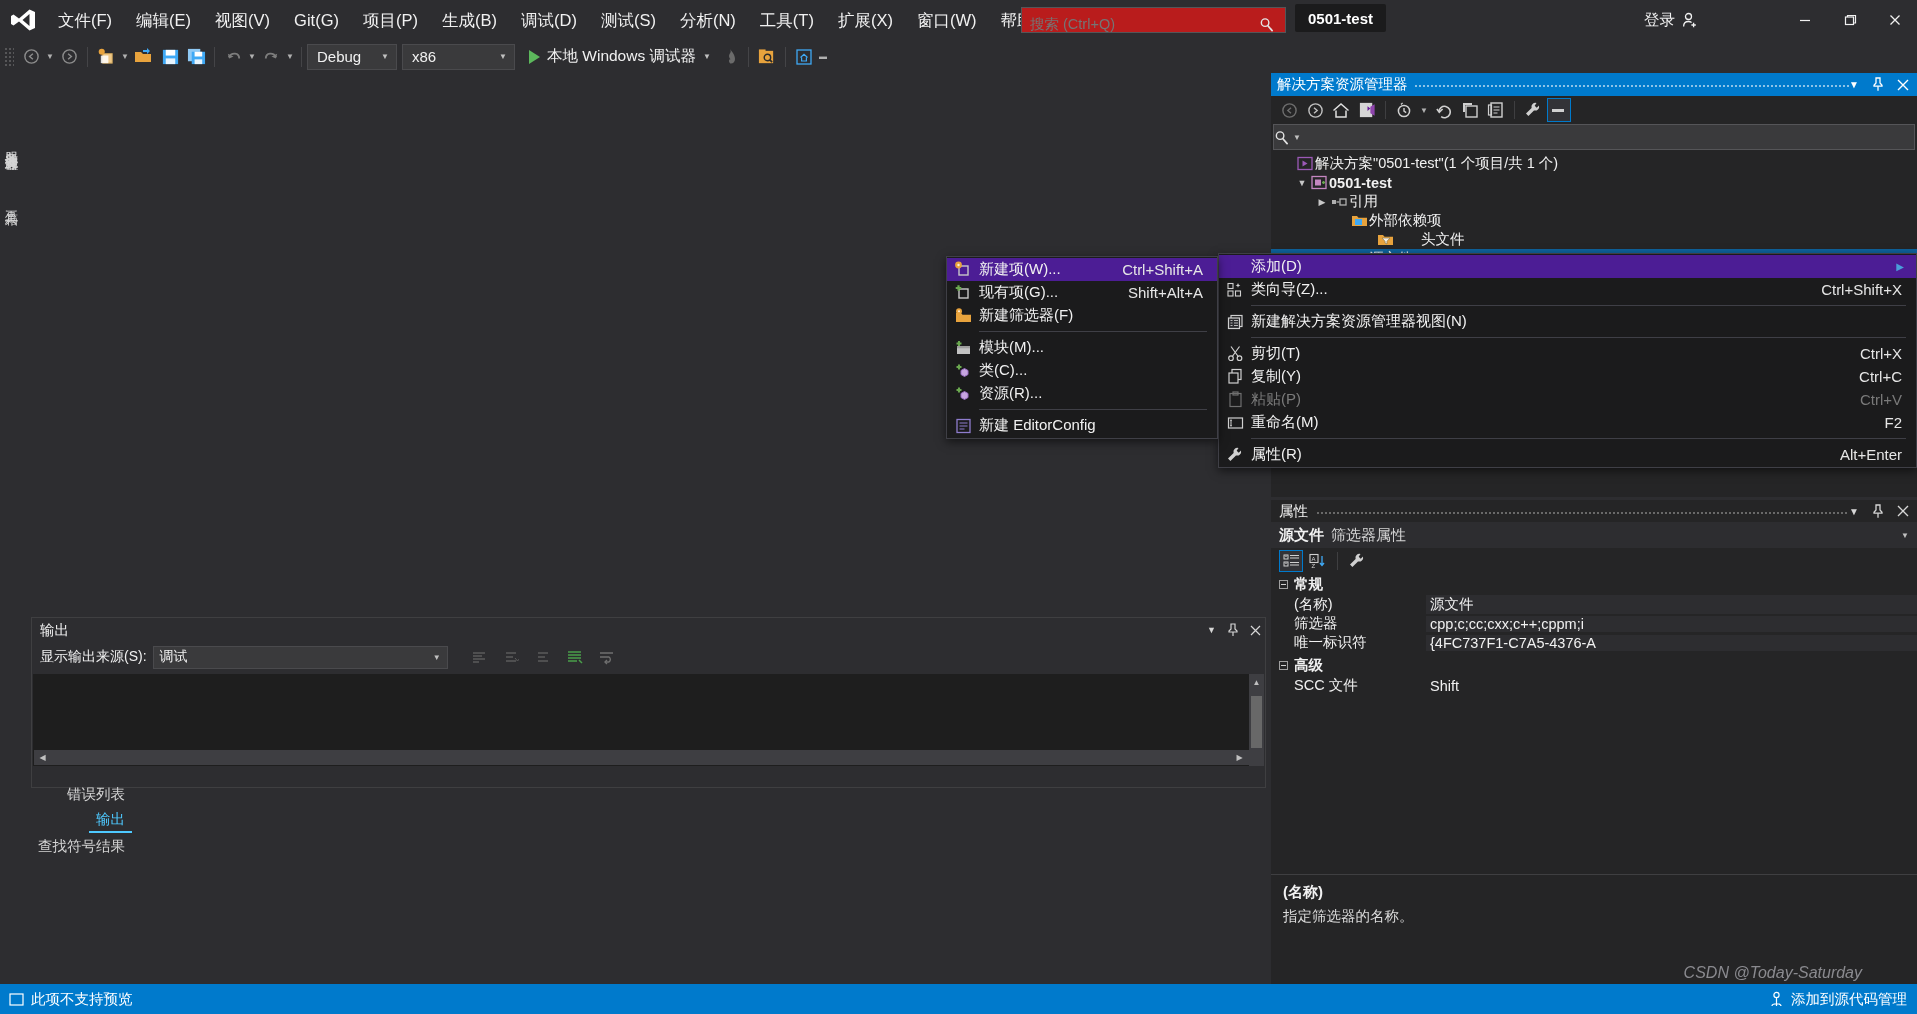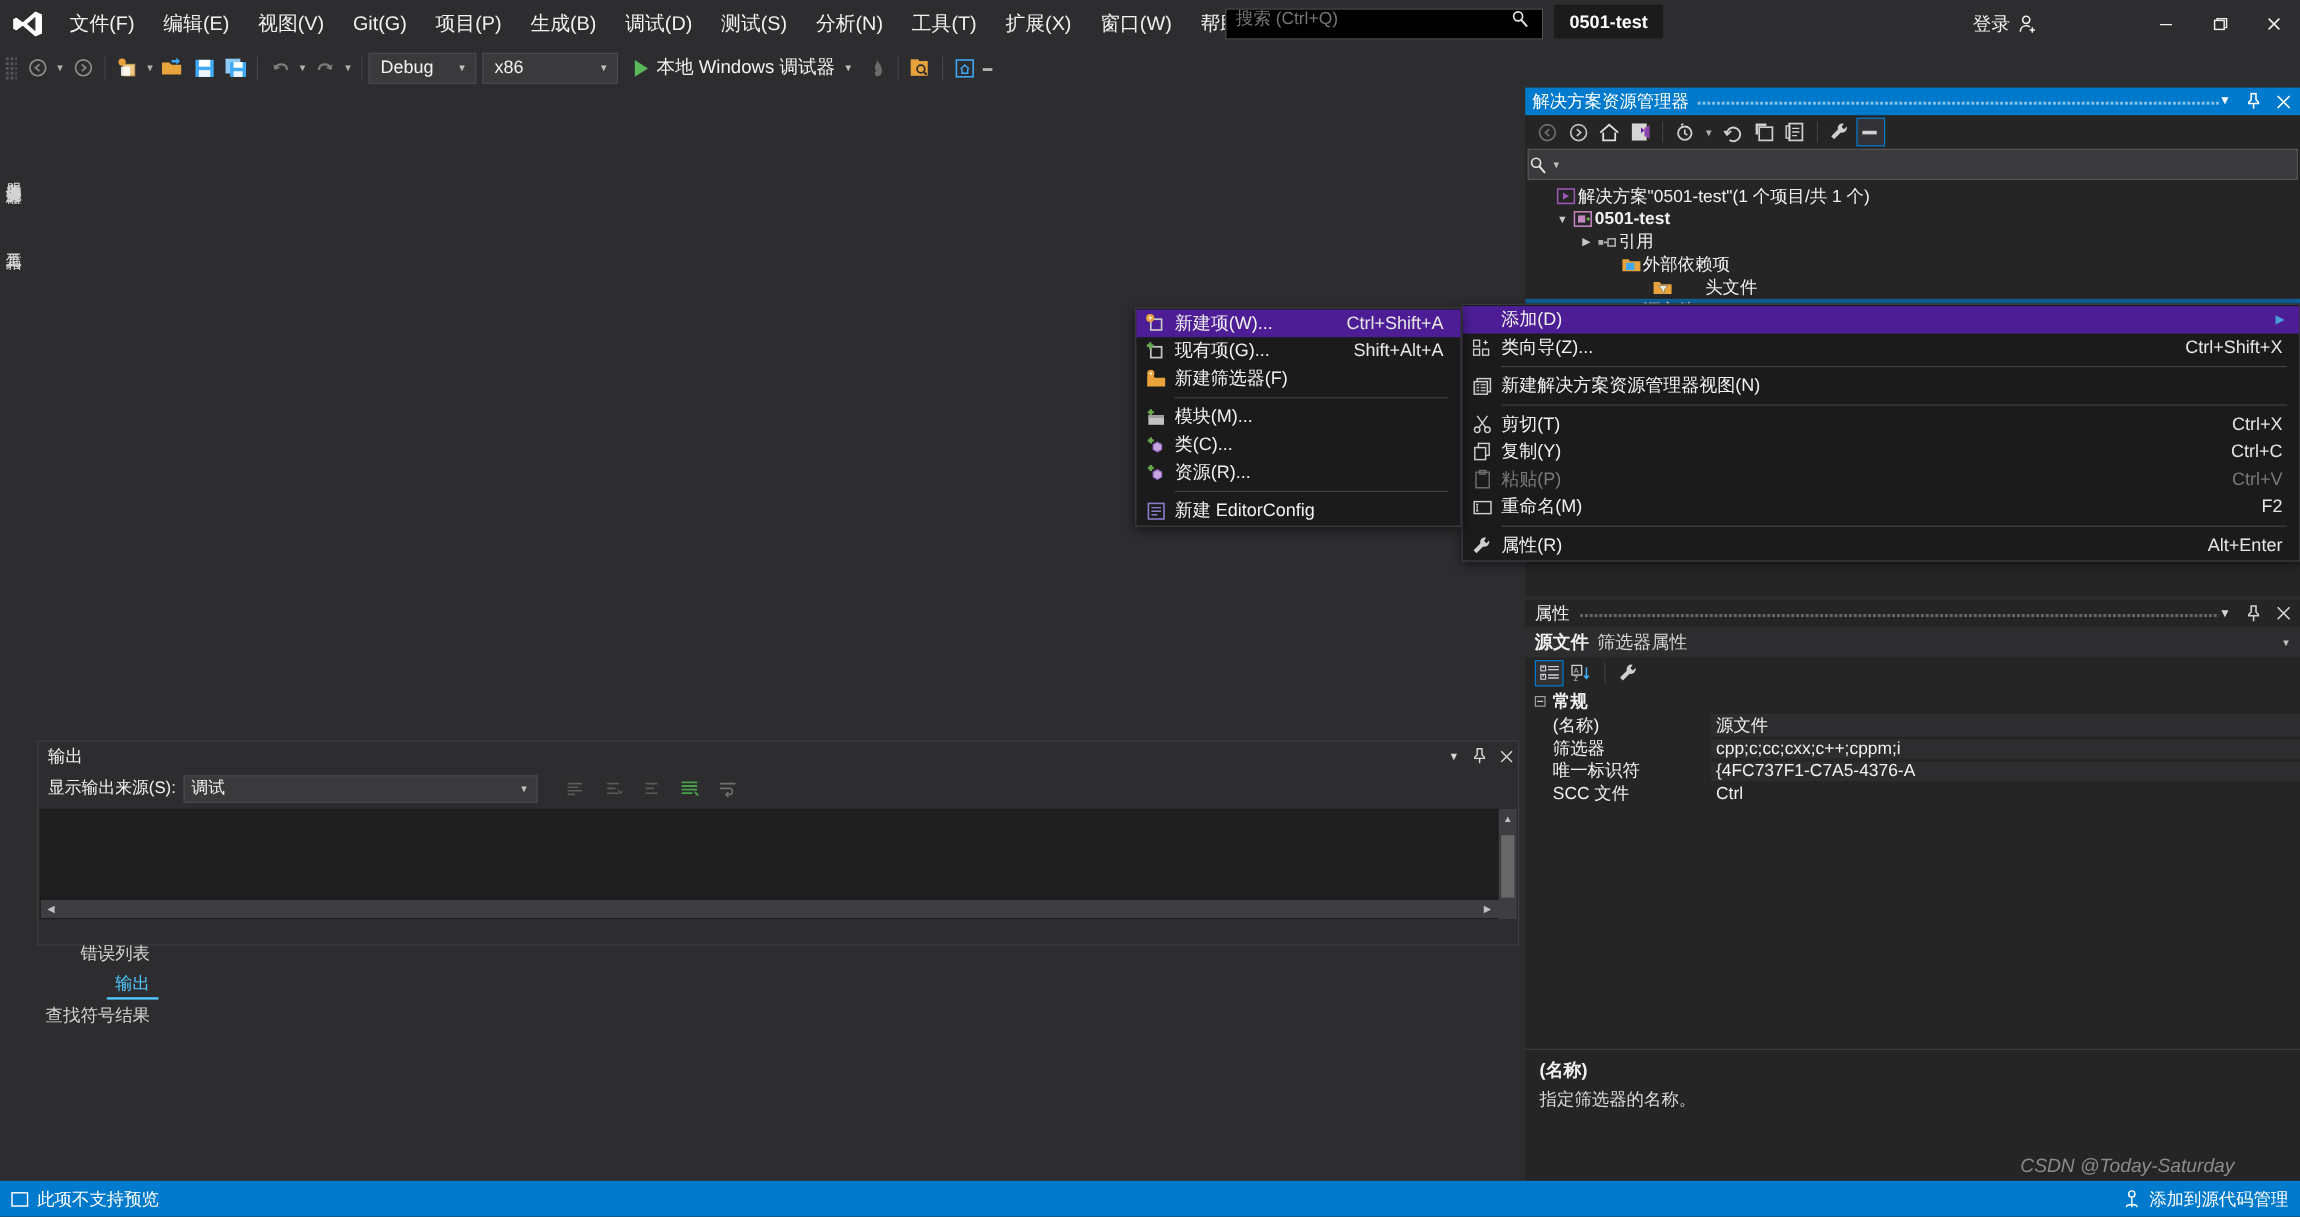--- a/index.html
+++ b/index.html
@@ -18,21 +18,21 @@
     background:#2d2d30; display:flex; align-items:center;
   }
   .vslogo{ width:46px; height:40px; display:flex; align-items:center; justify-content:center; }
   .menu-items{ display:flex; align-items:center; height:40px; }
   .menu-item{
     padding:0 12px; height:40px; line-height:40px; font-size:16.5px; color:#f1f1f1;
     white-space:nowrap; cursor:default;
   }
   .search-box{
     position:absolute; left:1021px; top:7px; width:265px; height:26px;
-    background:#000000; border:1px solid #555558; display:flex; align-items:flex-start;
+    background:#b91c1c; border:1px solid #555558; display:flex; align-items:flex-end;
   }
   .search-box input{
     flex:1; background:transparent; border:0; outline:0; color:#c8c8c8;
     font-size:14.5px; font-family:inherit; padding-left:8px;
   }
   .search-box .mag{ width:26px; text-align:center; color:#e4e4e4; font-size:16px; }
   .proj-chip{
     position:absolute; left:1295px; top:4px; height:28px; padding:0 13px;
     background:#1b1b1c; color:#ffffff; font-size:15px; font-weight:bold;
     display:flex; align-items:center; border-radius:2px;
@@ -682,23 +682,27 @@
       </div>
       <div class="prow shade">
         <span class="k">筛选器</span>
         <span class="v">cpp;c;cc;cxx;c++;cppm;i</span>
       </div>
       <div class="prow shade">
         <span class="k">唯一标识符</span>
         <span class="v">{4FC737F1-C7A5-4376-A</span>
       </div>
 
+      <div class="pcat" style="margin-top:3px;">
+        <span class="sq"></span>
+        <span>高级</span>
+      </div>
       <div class="prow">
         <span class="k">SCC 文件</span>
-        <span class="v">Ctrl</span>
+        <span class="v">Shift</span>
       </div>
     </div>
 
     <div class="pdesc" style="bottom:30px;">
       <div class="h">(名称)</div>
       <div class="d">指定筛选器的名称。</div>
     </div>
   </div>
 
   <div class="ctxmenu" style="left:1218px; top:253px; width:699px;">

